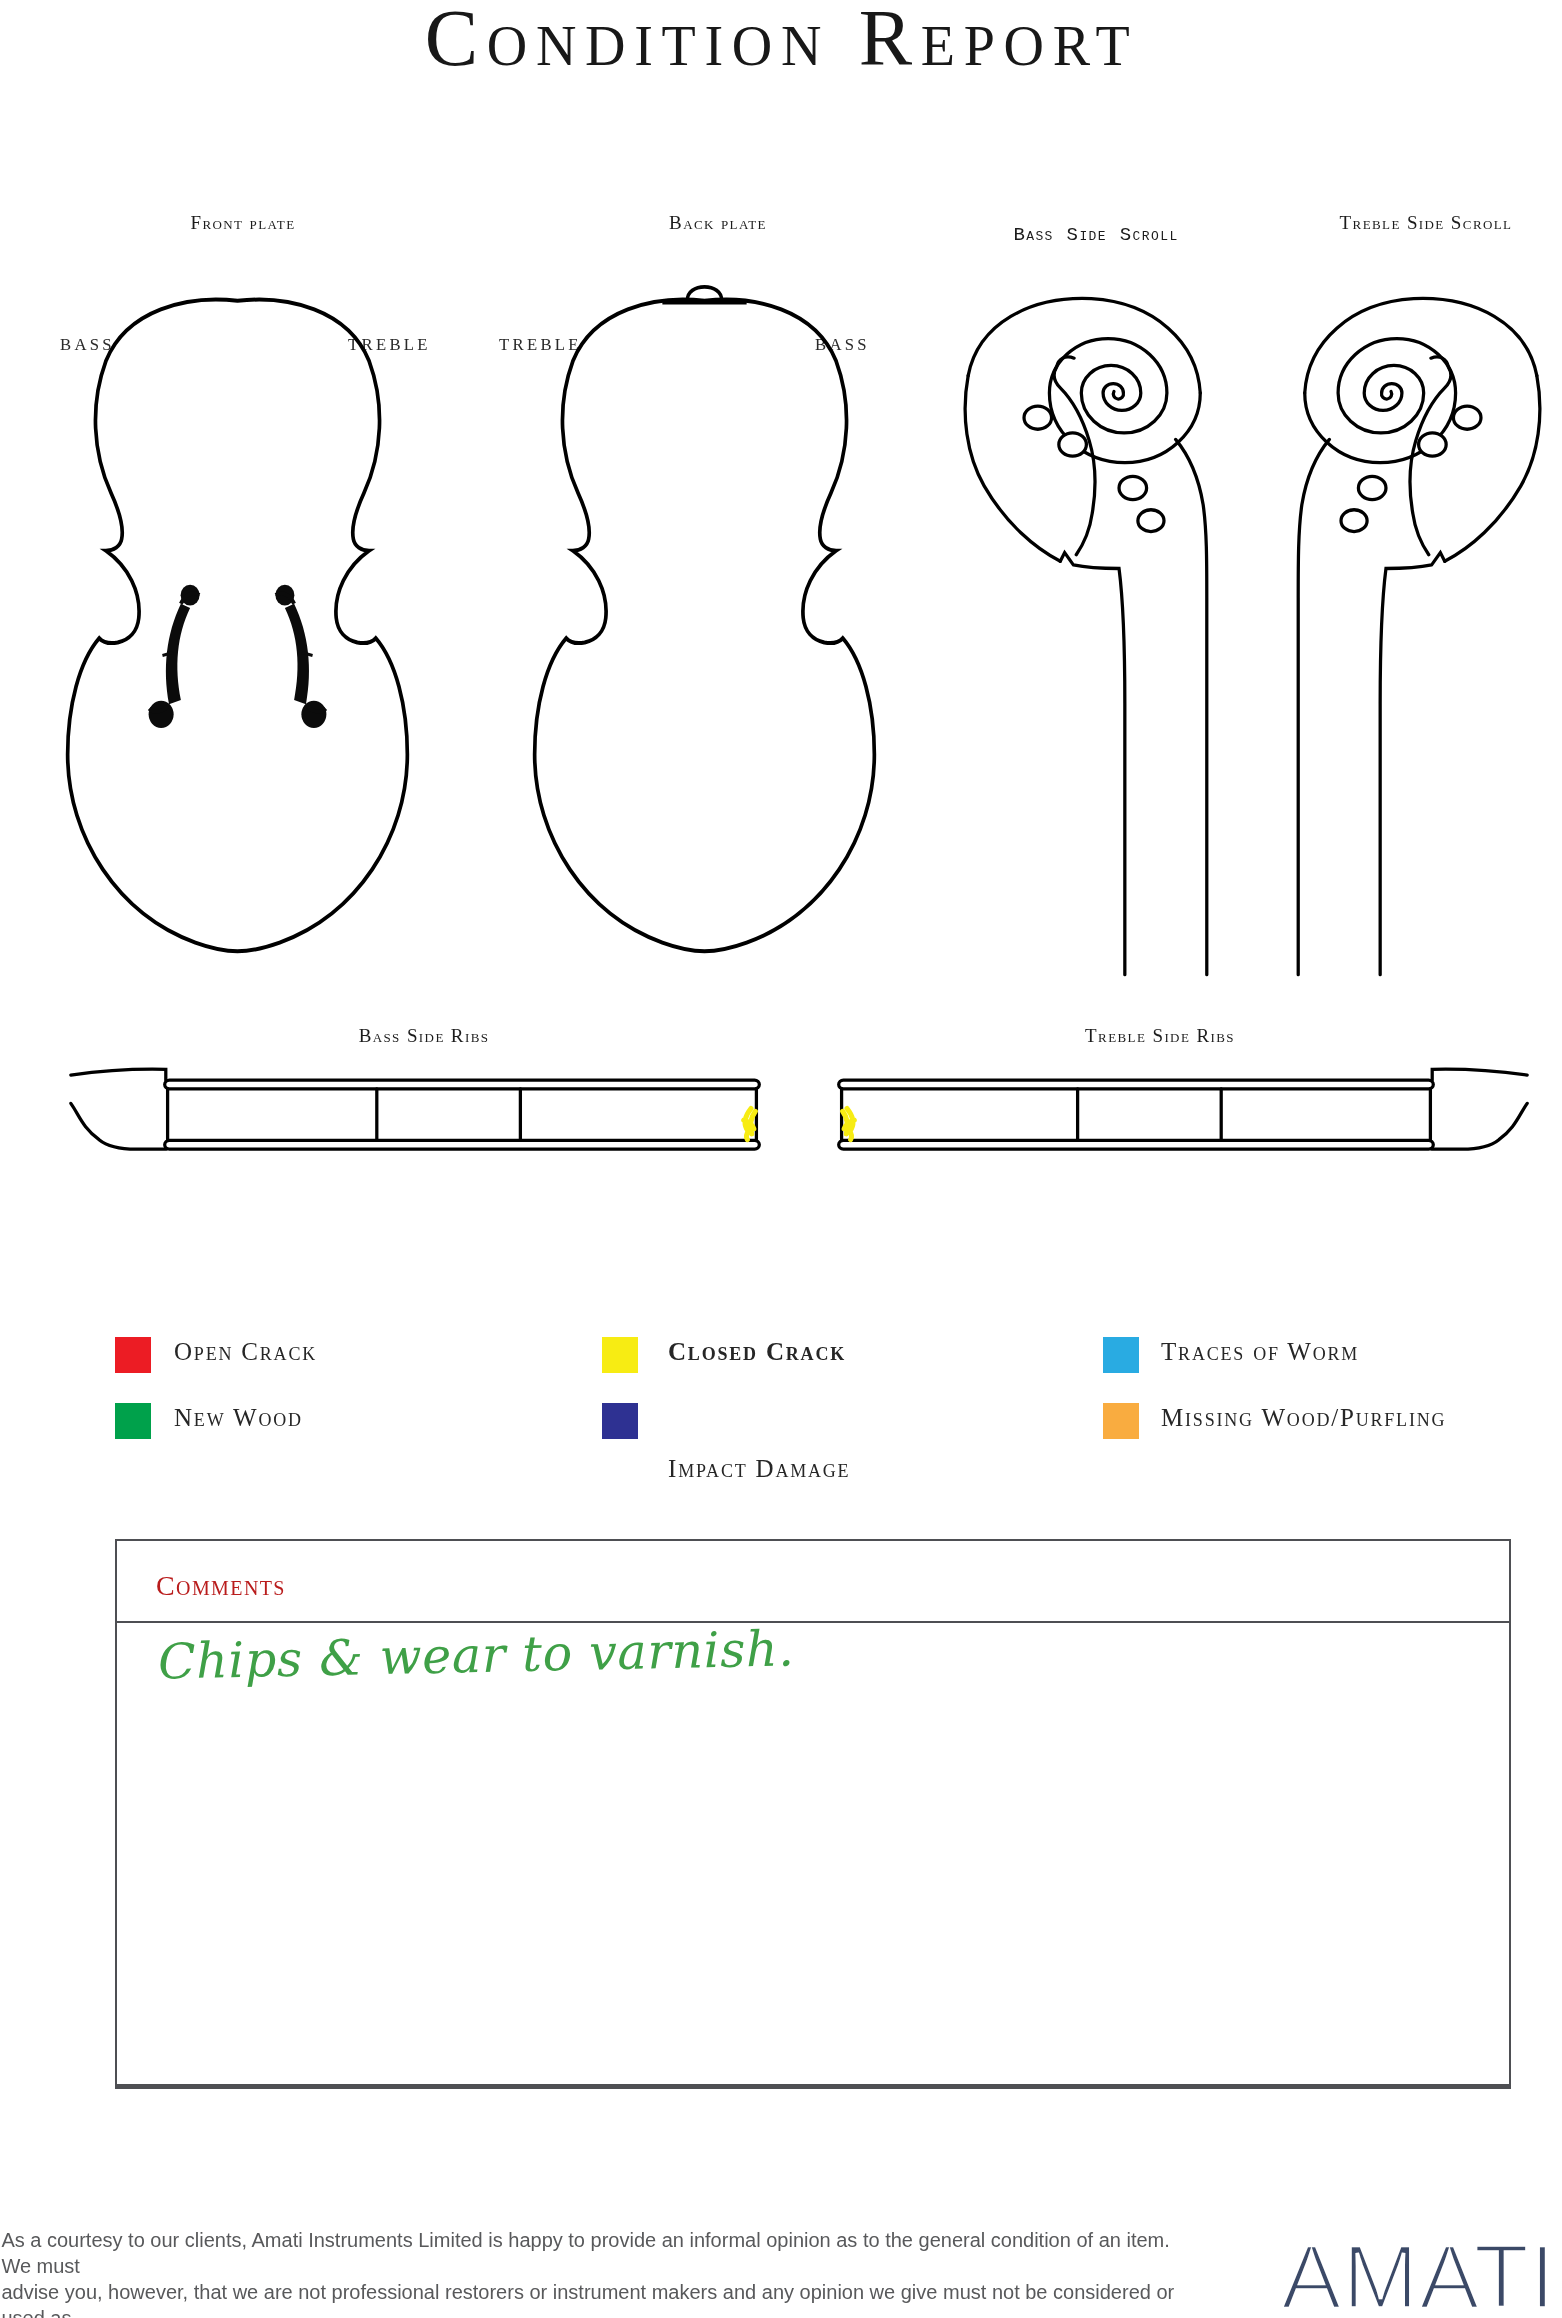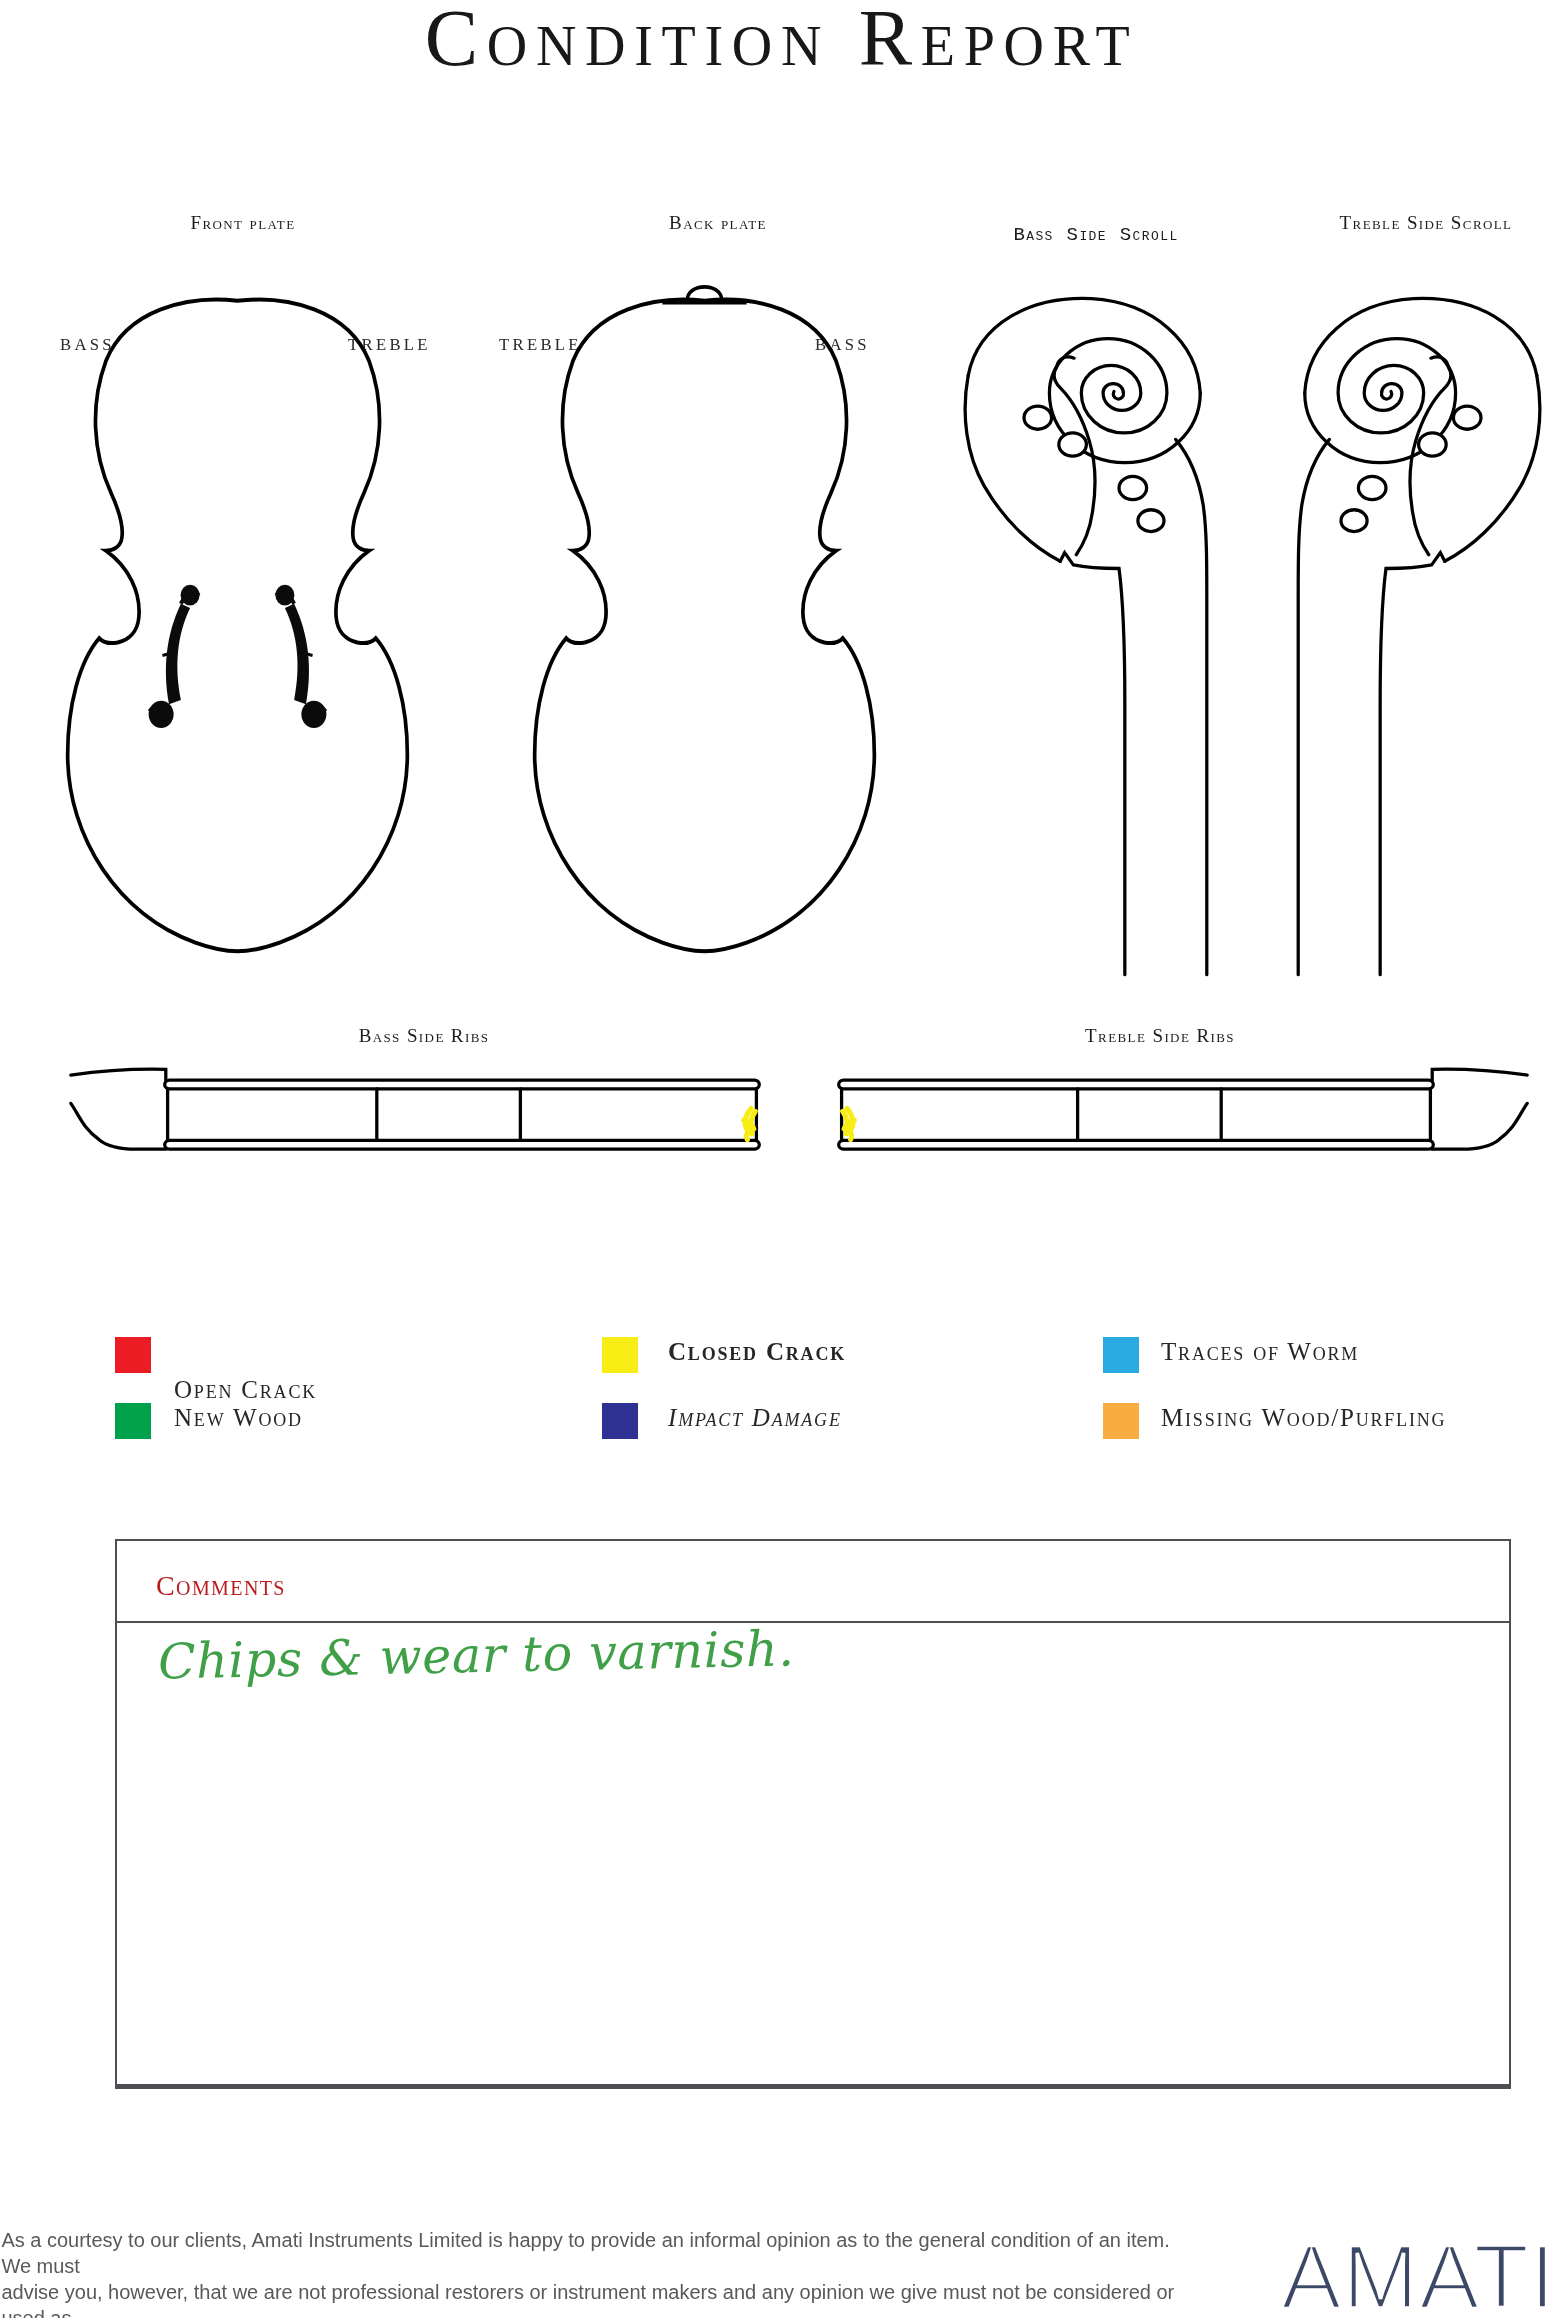--- a/index.html
+++ b/index.html
@@ -153,37 +153,37 @@
       <path d="M430 37 L430 108"></path>
       <path d="M628 37 L628 108"></path>
     </g>
     <path fill="none" stroke-width="7" stroke-linecap="round" d="M946 64 C938 74,936 84,940 92 M947 99 C944 88,946 76,952 68 M936 80 C942 82,948 86,950 92 M944 92 C940 98,939 104,941 107" style="stroke: rgb(247, 236, 19);"></path>
   </g>
 </svg>
 
 <div>
   <div class="legend-item">
     <span class="abs swatch" style="left: 115px; top: 1337px; background: rgb(236, 28, 36);"></span>
-    <span class="abs lbl" style="left:174px;top:1338px;margin-top:38px;">Open Crack</span>
+    <span class="abs lbl" style="left:174px;top:1338px;">Open Crack</span>
   </div>
   <div class="legend-item">
     <span class="abs swatch" style="left: 602px; top: 1337px; background: rgb(247, 236, 19);"></span>
     <span class="abs lbl" style="left: 668px; top: 1338px; font-weight: 600;">Closed Crack</span>
   </div>
   <div class="legend-item">
     <span class="abs swatch" style="left: 1103px; top: 1337px; background: rgb(41, 171, 226);"></span>
     <span class="abs lbl" style="left:1161px;top:1338px;">Traces of Worm</span>
   </div>
   <div class="legend-item">
     <span class="abs swatch" style="left: 115px; top: 1403px; background: rgb(0, 161, 75);"></span>
     <span class="abs lbl" style="left:174px;top:1404px;">New Wood</span>
   </div>
   <div class="legend-item">
     <span class="abs swatch" style="left: 602px; top: 1403px; background: rgb(46, 49, 146);"></span>
-    <span class="abs lbl" style="left:668px;top:1404px;font-style:italic;">Impact Damage</span>
+    <span class="abs lbl" style="left:668px;top:1455px;">Impact Damage</span>
   </div>
   <div class="legend-item">
     <span class="abs swatch" style="left: 1103px; top: 1403px; background: rgb(249, 172, 64);"></span>
     <span class="abs lbl" style="left:1161px;top:1404px;">Missing Wood/Purfling</span>
   </div>
 </div>
 
 <div class="abs comments-box">
   <div class="comments-header">Comments</div>
   <div class="comments-divider"></div>

